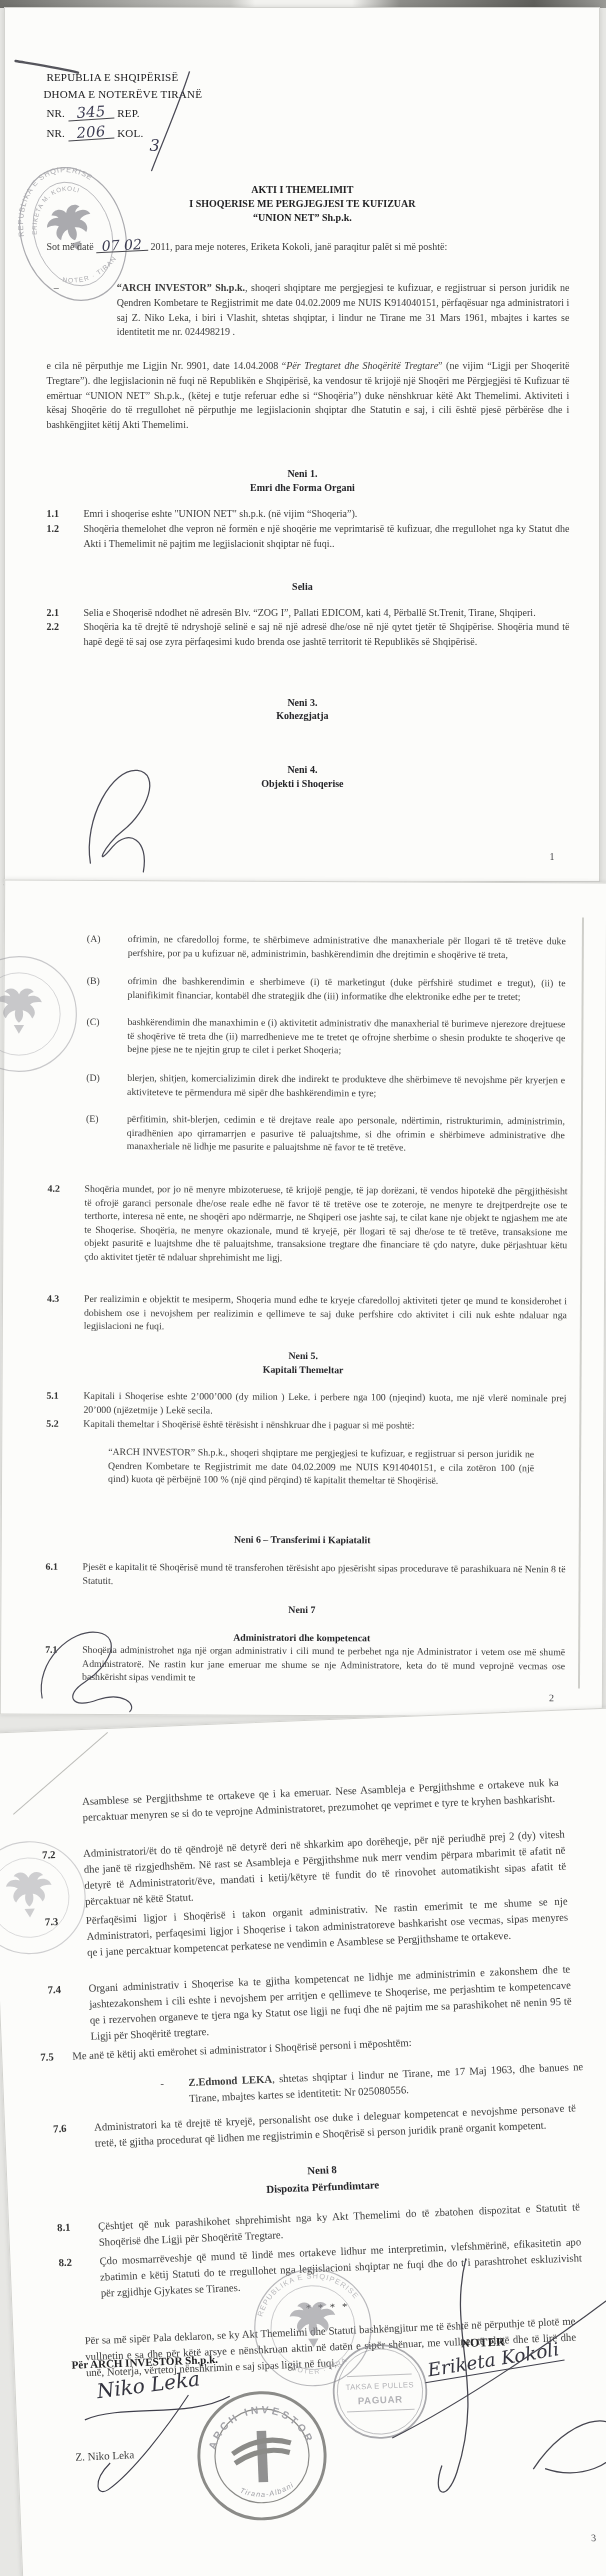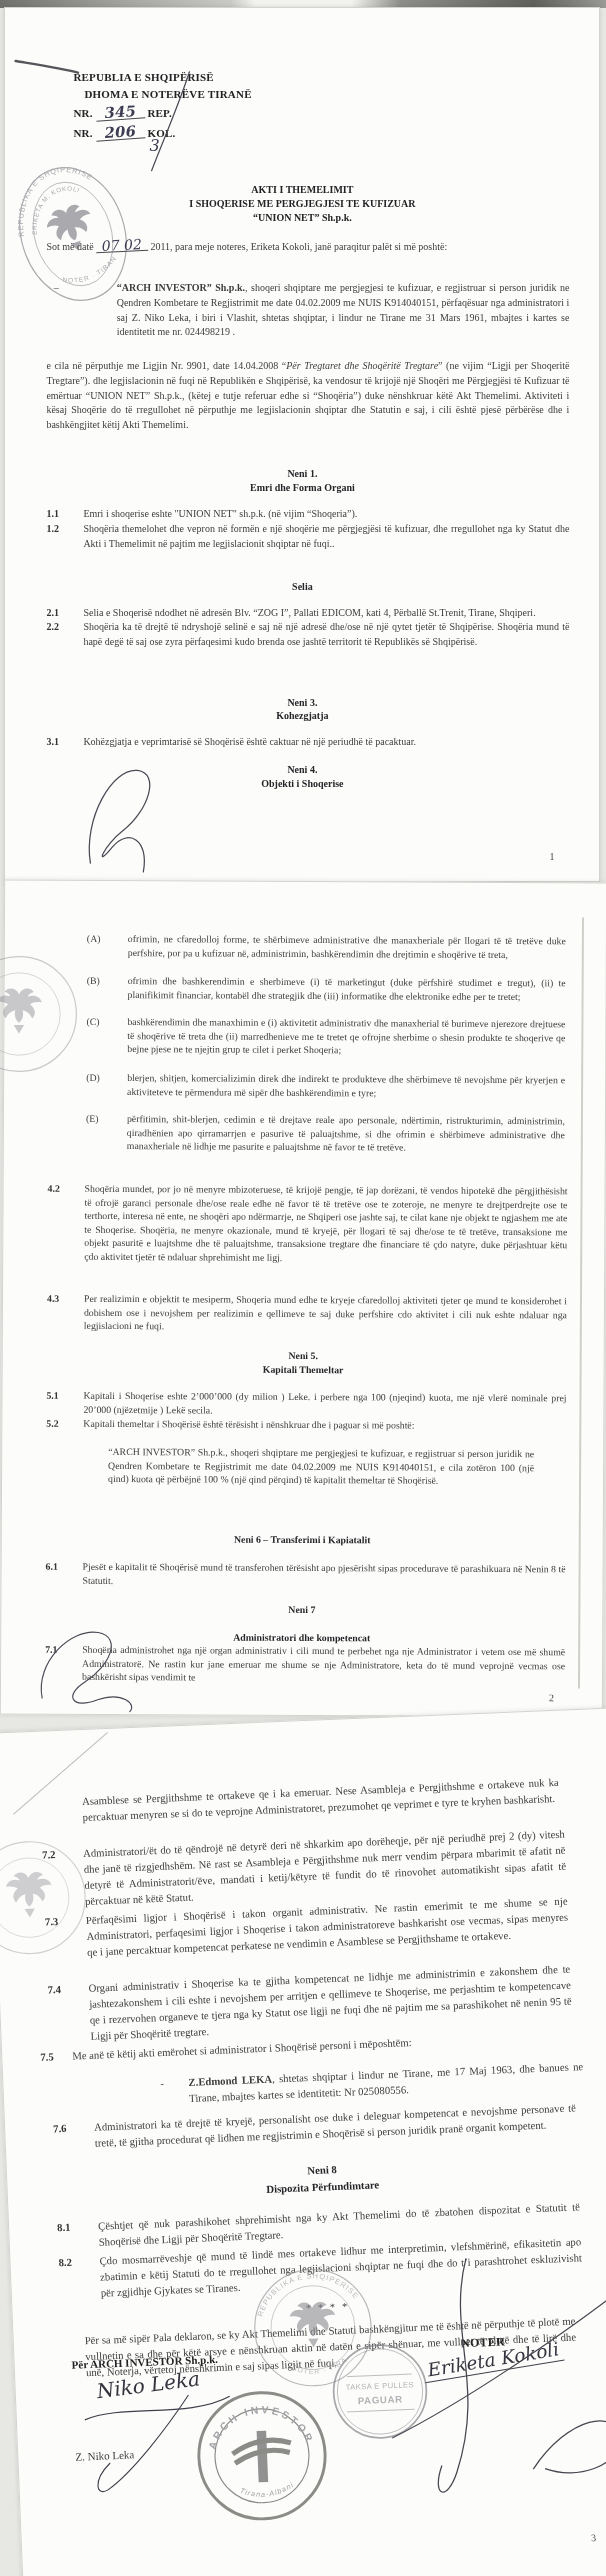--- a/index.html
+++ b/index.html
@@ -6,21 +6,21 @@
   .scan{position:relative;width:607px;height:2576px;margin:0 auto;background:#e7e7e4;overflow:hidden;
         font-family:"Liberation Serif",serif;color:#3d3d3d;}
   .page{position:absolute;background:#fcfcfa;border:0.7px solid #d3d3cf;box-shadow:0 0 5.1px rgba(0,0,0,.12);}
   #page1{top:7.3px;left:4.4px;width:594px;height:873px;font-size:10px;line-height:14.7px;}
   #page2{top:881px;left:1.5px;width:601px;height:833px;font-size:9.8px;line-height:13.6px;transform:rotate(.3deg);}
   #page3{top:1720px;left:-11.8px;width:630px;height:867px;font-size:10.7px;line-height:16px;
          transform:rotate(-2.3deg);transform-origin:50% 0;}
   .top-strip{position:absolute;top:0;left:0;width:607px;height:8px;
              background:linear-gradient(90deg,#70706c 0%,#a8a8a4 22%,#c9c9c5 38%,#f2f2ef 42%,#f2f2ef 58%,#8d8d89 66%,#5f5f5b 88%,#9a9a96 100%);}
   .blk{position:absolute;}
-  .hdr{position:absolute;font-weight:bold;font-size:11px;color:#232325;letter-spacing:0.2px;margin-left:27px;}
+  .hdr{position:absolute;font-weight:normal;font-size:11px;color:#232325;letter-spacing:0.2px;}
   .title-line{position:absolute;left:0;width:100%;text-align:center;font-weight:bold;font-size:10px;color:#232325;}
   .h{position:absolute;left:0;width:100%;text-align:center;font-weight:bold;color:#26262a;}
   .para{position:absolute;text-align:justify;}
   .clause{position:absolute;display:flex;}
   .num{flex:none;width:37px;font-weight:bold;color:#333;}
   .txt{flex:1;text-align:justify;}
   .li{position:absolute;display:flex;}
   .lt{flex:none;width:41px;}
   .b{font-weight:bold;}
   .i{font-style:italic;}
@@ -44,21 +44,21 @@
 <div class="scan">
   <div class="top-strip"></div>
 
   <div class="page" id="page1">
 
     <svg class="sig" style="left:5.9px;top:40px" width="73" height="29" viewBox="0 0 100 40">
       <path d="M6,18 C30,22 70,28 92,34" stroke="#55555c" stroke-width="3.4" fill="none" stroke-linecap="round"></path>
     </svg>
 
     <div class="hdr" style="top:62px;left:41px">REPUBLIA E SHQIPËRISË</div>
-    <div class="hdr" style="top:79px;left:52px">DHOMA E NOTERËVE TIRANË</div>
+    <div class="hdr" style="top:79px;left:38px">DHOMA E NOTERËVE TIRANË</div>
 
     <div class="hdr" style="top:98px;left:41px">
       <span>NR.</span>
       <span class="hand hand-num">345</span>
       <span>REP.</span>
     </div>
     <div class="hdr" style="top:118px;left:41px">
       <span>NR.</span>
       <span class="hand hand-num">206</span>
       <span>KOL.</span>
@@ -112,39 +112,35 @@
     </div>
 
     <div class="h" style="top:459px">Neni 1.</div>
     <div class="h" style="top:473px">Emri dhe Forma Organi</div>
     <div class="clause" style="top:499px;left:41px;width:523px">
       <span class="num">1.1</span>
       <span class="txt">Emri i shoqerise eshte "UNION NET" sh.p.k. (në vijim “Shoqeria”).</span>
     </div>
     <div class="clause" style="top:514px;left:41px;width:523px">
       <span class="num">1.2</span>
-      <span class="txt">Shoqëria themelohet dhe vepron në formën e një shoqërie me përgjegjësi të kufizuar, dhe rregullohet nga ky Statut dhe Akti i Themelimit në pajtim me legjislacionit shqiptar në fuqi..</span>
+      <span class="txt">Shoqëria themelohet dhe vepron në formën e një shoqërie me veprimtarisë të kufizuar, dhe rregullohet nga ky Statut dhe Akti i Themelimit në pajtim me legjislacionit shqiptar në fuqi..</span>
     </div>
 
     <div class="h" style="top:572px">Selia</div>
     <div class="clause" style="top:598px;left:41px;width:523px">
       <span class="num">2.1</span>
       <span class="txt">Selia e Shoqerisë ndodhet në adresën Blv. “ZOG I”, Pallati EDICOM, kati 4, Përballë St.Trenit, Tirane, Shqiperi.</span>
     </div>
     <div class="clause" style="top:612px;left:41px;width:523px">
       <span class="num">2.2</span>
       <span class="txt">Shoqëria ka të drejtë të ndryshojë selinë e saj në një adresë dhe/ose në një qytet tjetër të Shqipërise. Shoqëria mund të hapë degë të saj ose zyra përfaqesimi kudo brenda ose jashtë territorit të Republikës së Shqipërisë.</span>
     </div>
 
     <div class="h" style="top:688px">Neni 3.</div>
     <div class="h" style="top:701px">Kohezgjatja</div>
-    <div class="clause" style="top:727px;left:41px;width:523px">
-      <span class="num">3.1</span>
-      <span class="txt">Kohëzgjatja e veprimtarisë së Shoqërisë është caktuar në një periudhë të pacaktuar.</span>
-    </div>
 
     <div class="h" style="top:755px">Neni 4.</div>
     <div class="h" style="top:769px">Objekti i Shoqerise</div>
 
     <svg class="sig" style="left:56px;top:752px" width="125" height="118" viewBox="0 0 170 160">
       <path d="M40,140 C30,80 70,10 104,14 C136,18 118,70 84,96 C58,116 44,150 70,118 C92,92 120,108 112,152" stroke="#4a4a56" stroke-width="1.7" fill="none" stroke-linecap="round"></path>
     </svg>
 
     <div class="pagenum" style="top:842px;left:544px">1</div>
   </div>

